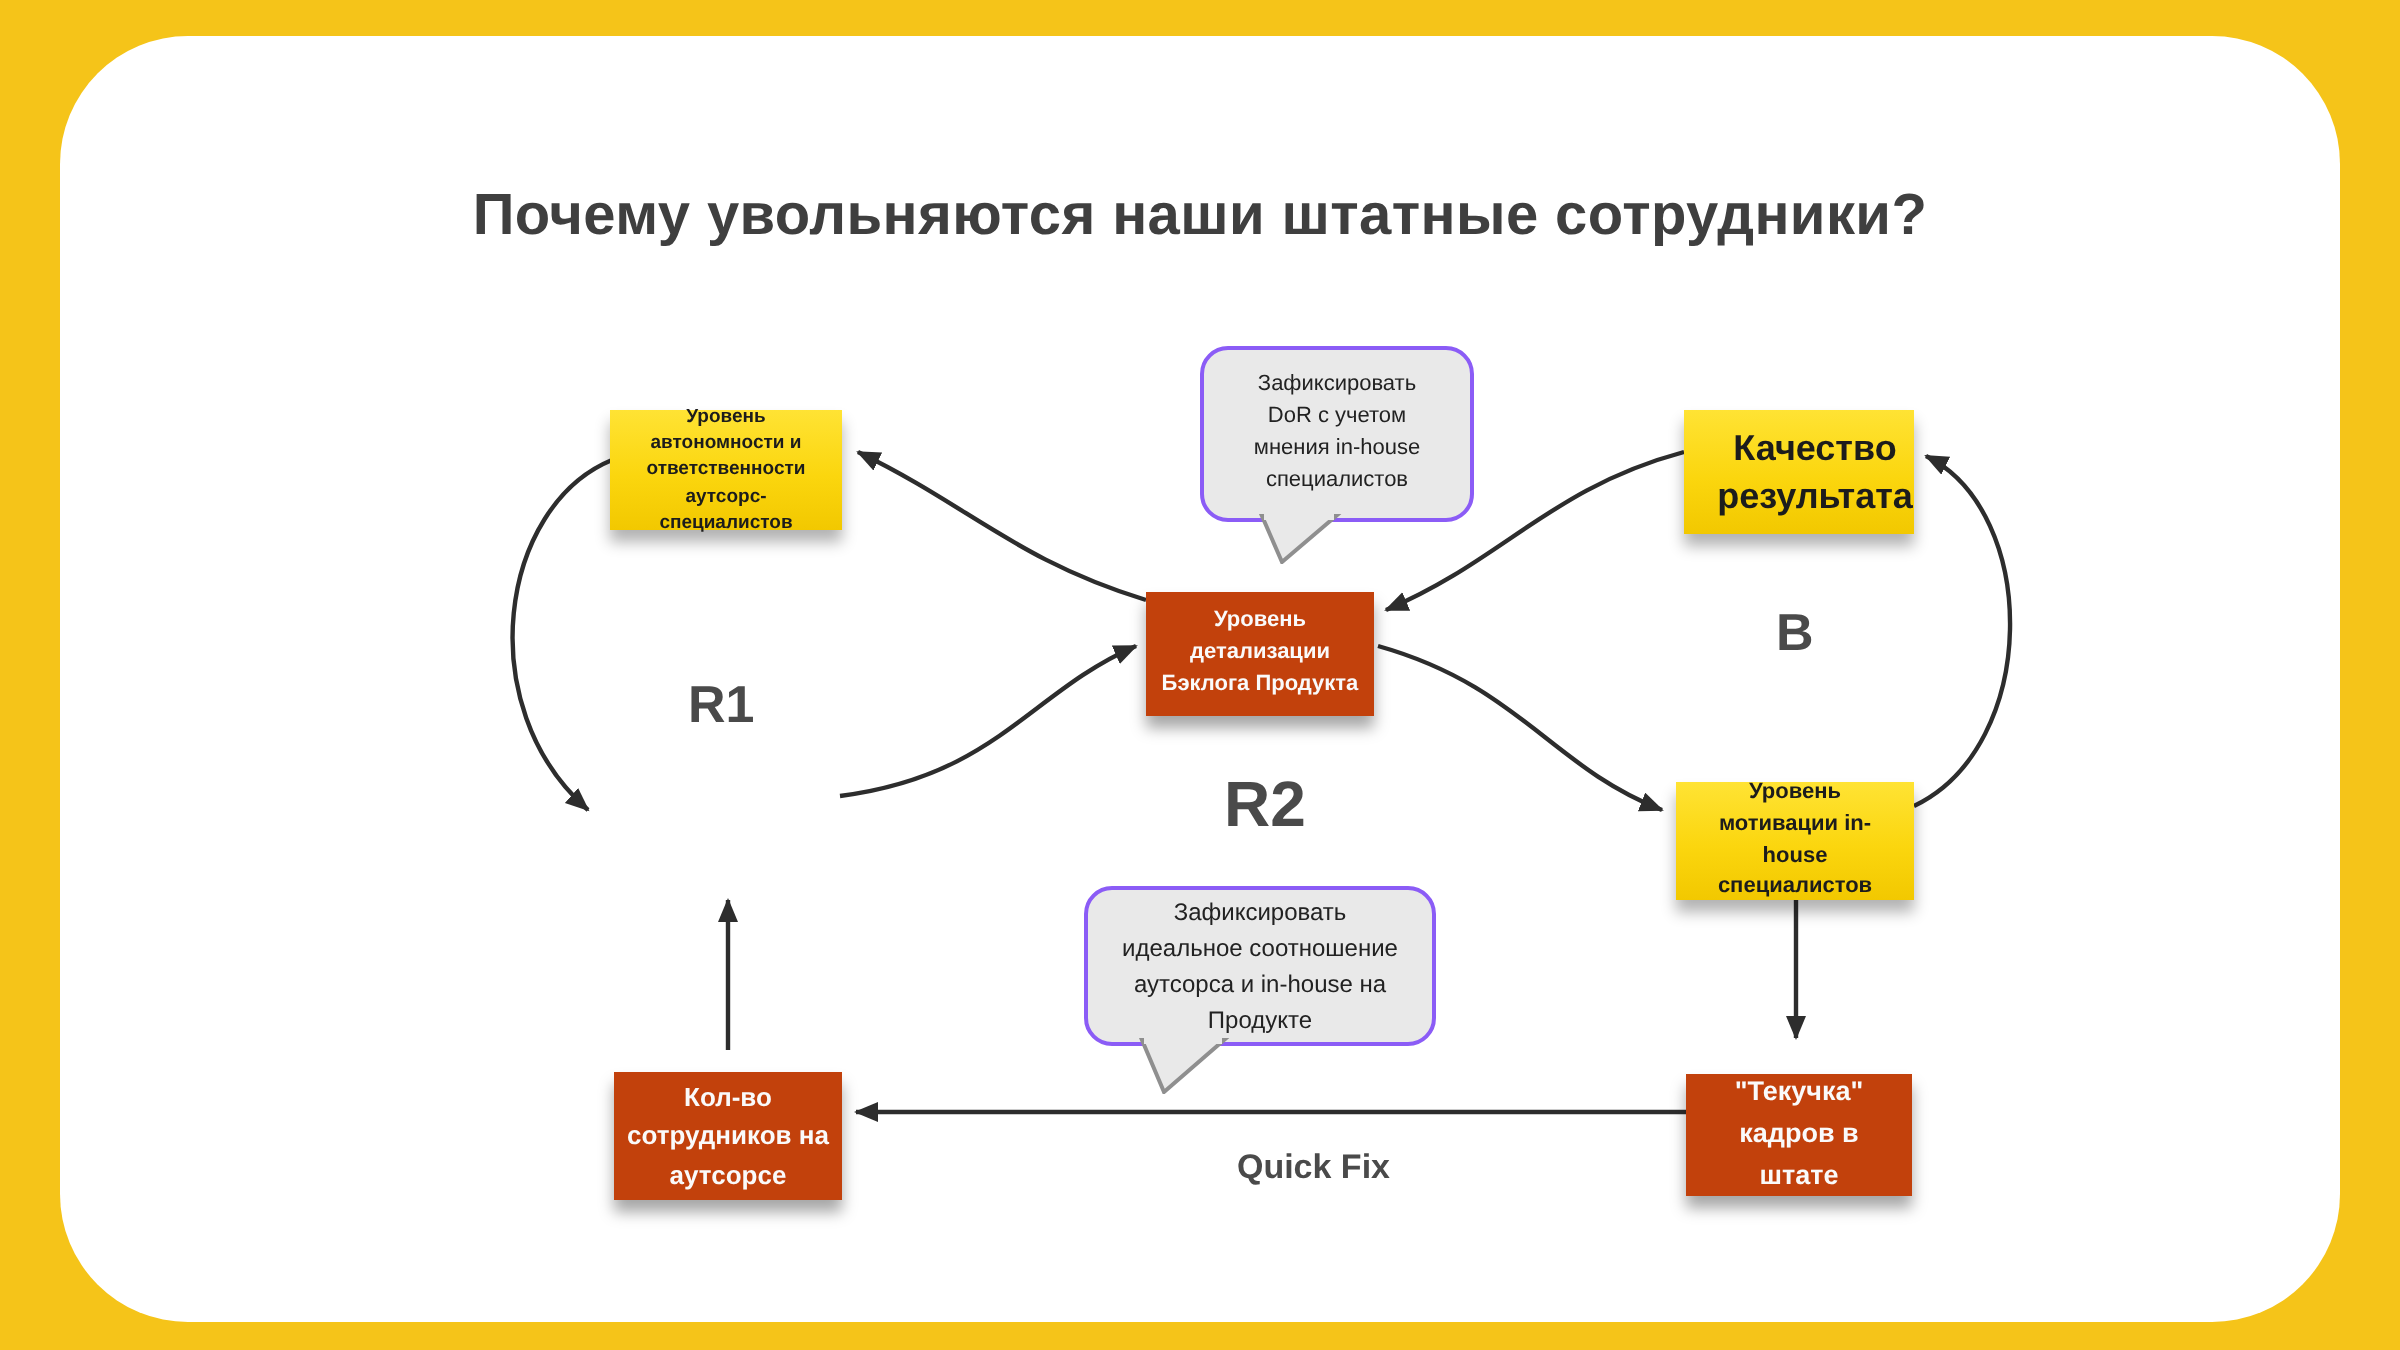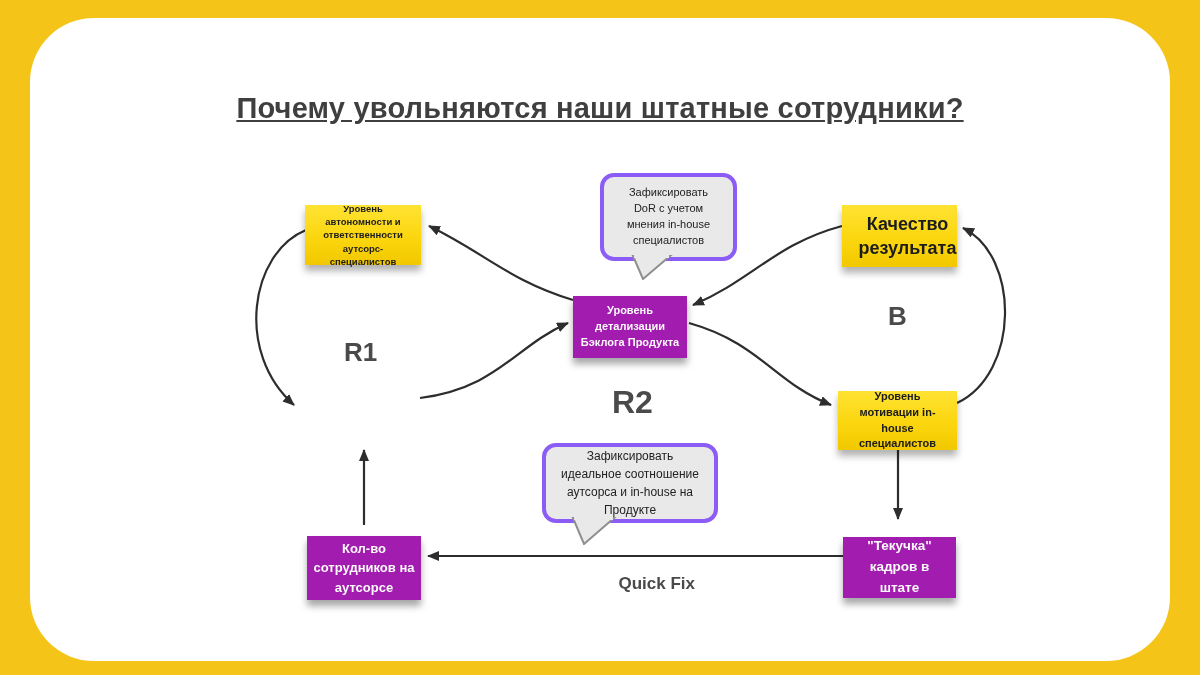--- a/index.html
+++ b/index.html
@@ -1,24 +1,24 @@
 <!DOCTYPE html>
 <html><head>
 <meta charset="utf-8">
 <style>
   html,body{margin:0;padding:0;}
   body{width:1200px;height:675px;overflow:hidden;font-family:"Liberation Sans","DejaVu Sans",sans-serif;}
   .stage{position:relative;width:1200px;height:675px;background:#F5C419;}
   .card{position:absolute;left:30px;right:30px;top:18px;bottom:14px;background:#ffffff;border-radius:64px;}
-  .title{position:absolute;left:0;right:0;top:74px;text-align:center;font-size:29px;font-weight:bold;color:#3F3F3F;letter-spacing:.2px;text-decoration:underline;}
+  .title{position:absolute;left:0;right:0;top:74px;text-align:center;font-size:29px;font-weight:bold;color:#3F3F3F;letter-spacing:.2px;}
   .arrows{position:absolute;left:0;top:0;width:1200px;height:675px;pointer-events:none;}
   .node{position:absolute;display:flex;align-items:center;justify-content:center;text-align:center;box-sizing:border-box;margin-top:11px;}
   .sticky{background:linear-gradient(180deg,#FFE334 0%,#FBD60E 55%,#F2C800 100%);color:#1C1C1C;box-shadow:0 6px 7px rgba(0,0,0,.30);padding:5px 6px;}
-  .blackbox{background:#a21caf;color:#FAFAFA;box-shadow:0 6px 7px rgba(0,0,0,.35);padding:16px 6px;}
-  .bubble{position:absolute;background:#E9E9E9;border:4px solid #8b5cf6;border-radius:14px;color:#222;display:flex;align-items:center;justify-content:center;text-align:center;box-sizing:border-box;padding:8px 15px;}
+  .blackbox{background:#c2410c;color:#FAFAFA;box-shadow:0 6px 7px rgba(0,0,0,.35);padding:16px 6px;}
+  .bubble{position:absolute;background:#E9E9E9;border:2px solid #8b5cf6;border-radius:14px;color:#222;display:flex;align-items:center;justify-content:center;text-align:center;box-sizing:border-box;padding:8px 15px;}
   .tail{position:absolute;pointer-events:none;}
   .looplabel{position:absolute;font-weight:bold;color:#4A4A4A;}
   .small{font-size:9.5px;line-height:1.4;font-weight:bold;}
   .mid{font-size:11px;line-height:1.45;font-weight:bold;}
   .big{font-size:18px;line-height:1.35;font-weight:bold;padding-left:22px;}
 </style>
 </head>
 <body>
 
 <div class="stage">

